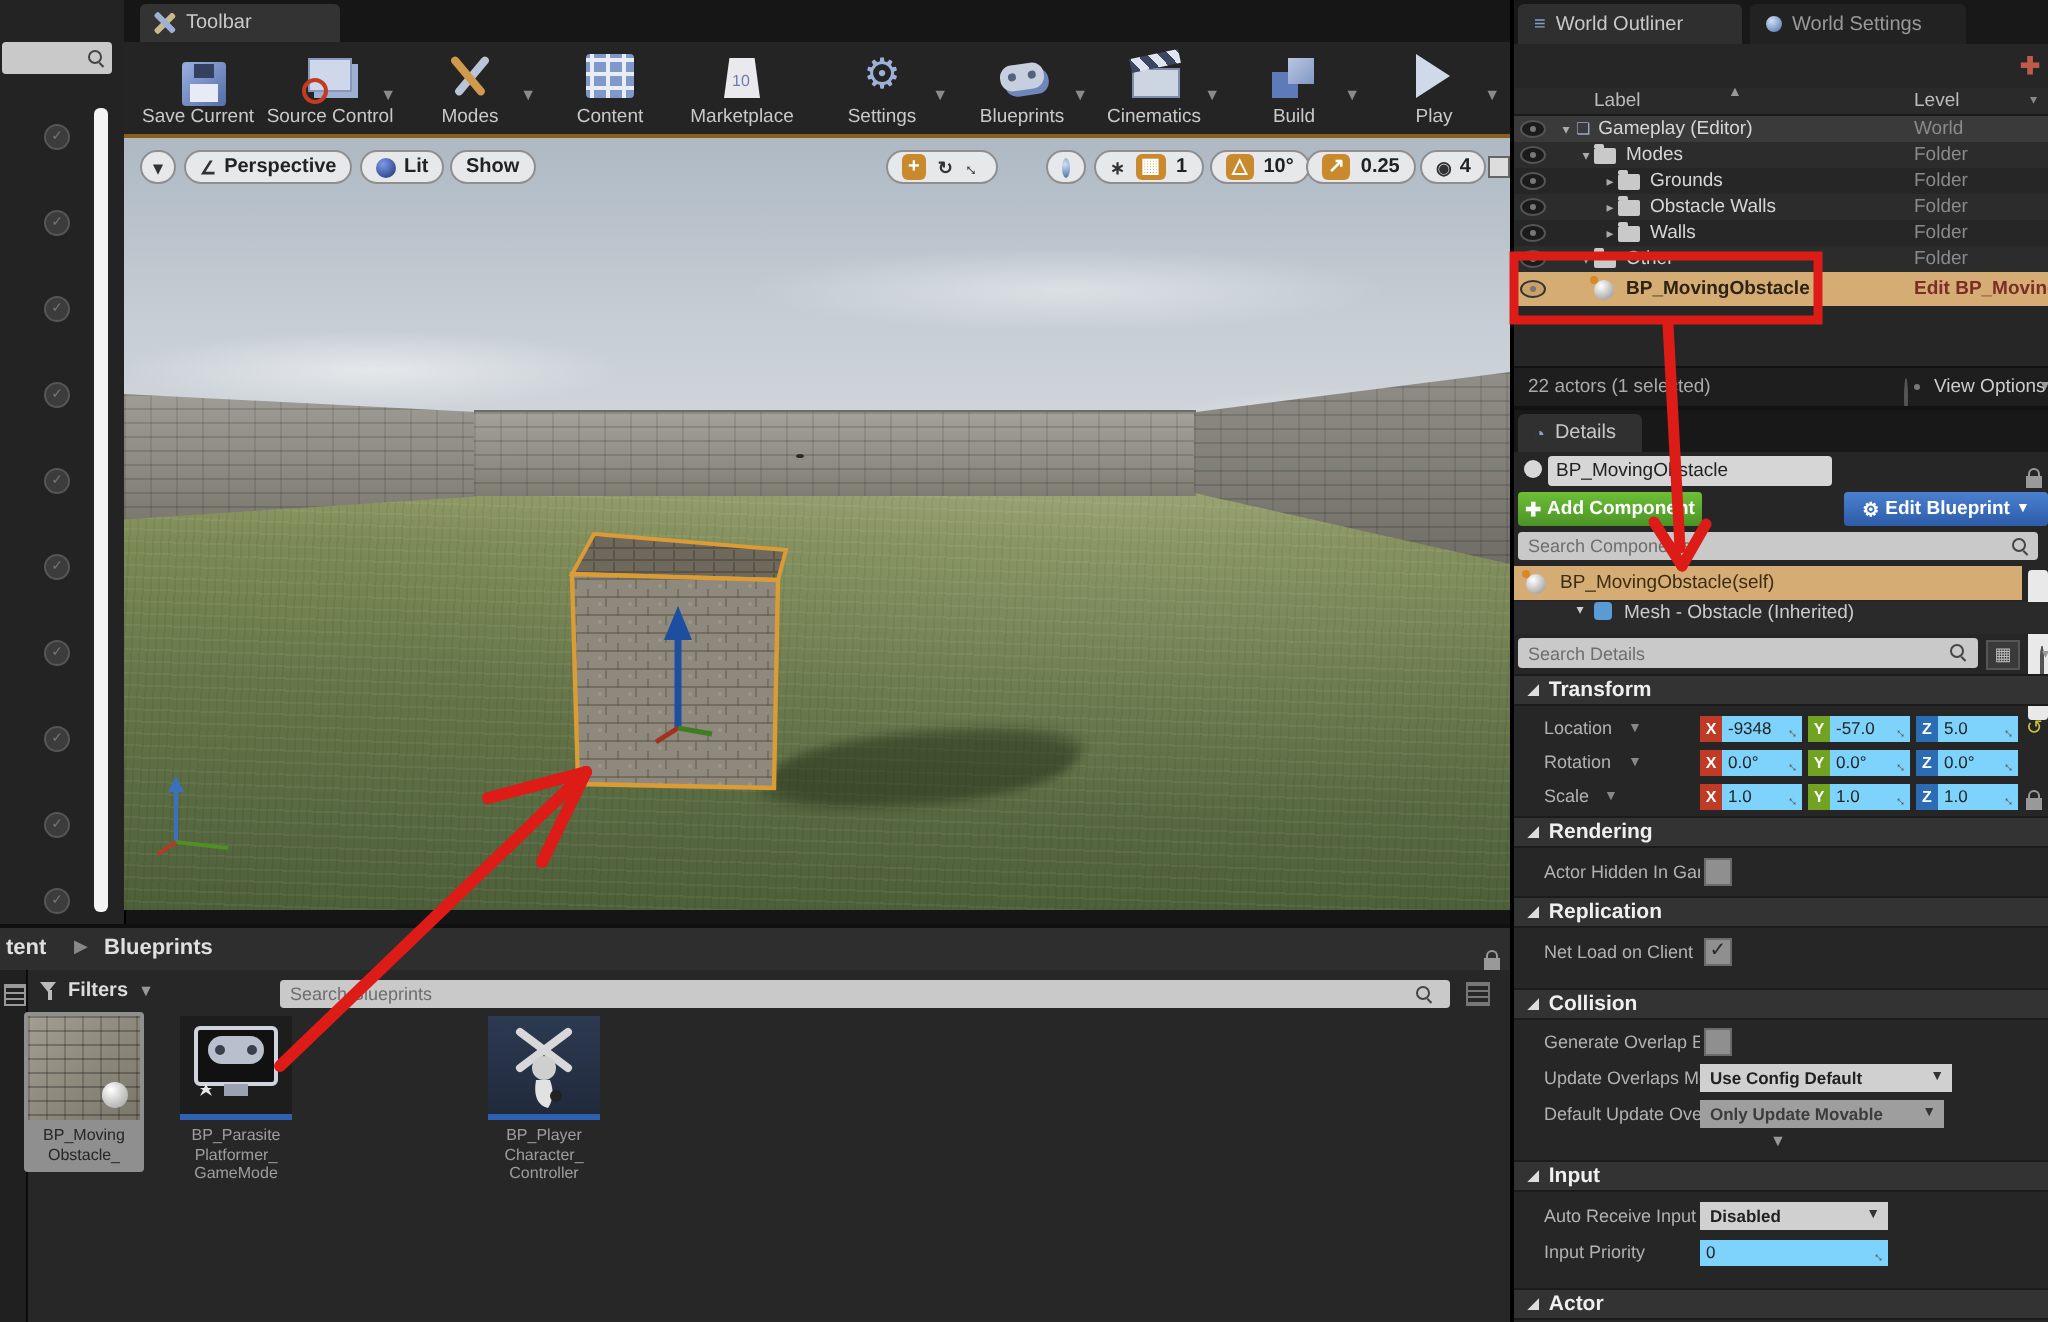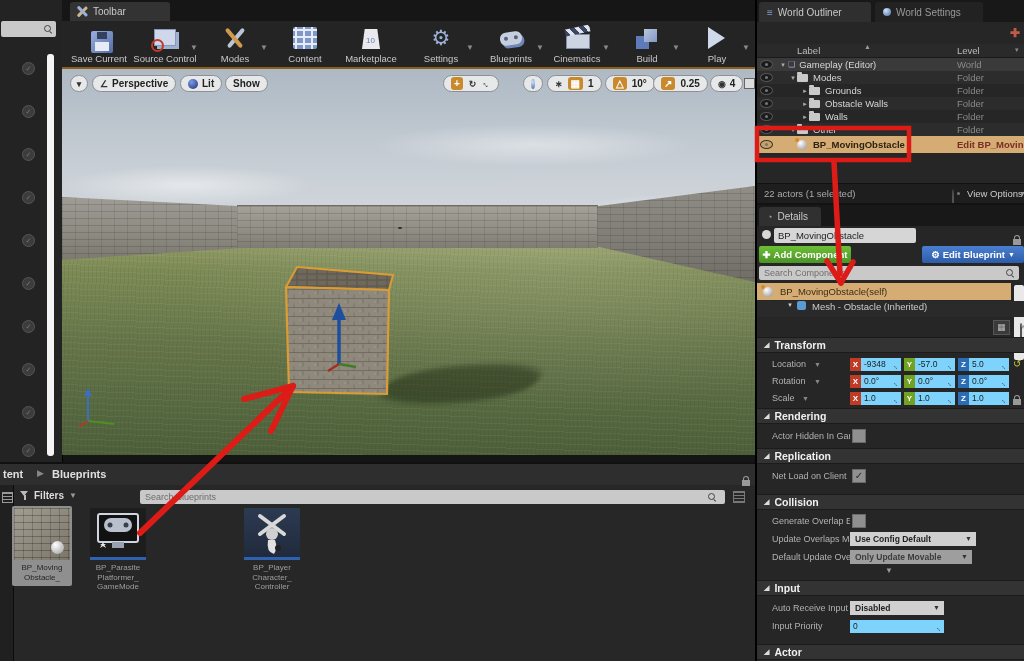--- a/index.html
+++ b/index.html
@@ -505,20 +505,24 @@
       <span style="margin-left:7px;color:#3c2c12;font-size:9.5px;">BP_MovingObstacle(self)</span>
     </div>
     <div class="r" style="left:257px;top:285px;width:10px;height:75px;background:#e9e9e9;border-radius:2px;"></div>
 
     <div class="r" style="left:0;top:301px;width:254px;height:16px;background:#2a2a2a;display:flex;padding-left:25px;">
       <span class="carrow" style="margin-left:4px;color:#ccc;">▾</span>
       <span style="width:9px;height:9px;background:#5a9bd4;border-radius:2px;margin-left:3px;flex:none;"></span>
       <span style="margin-left:6px;color:#ccc;font-size:9.5px;">Mesh - Obstacle (Inherited)</span>
     </div>
 
+    <div class="searchbox" style="left:2px;top:319px;width:230px;height:15px;">
+      <span>Search Details</span>
+      <span class="mag" style="left:216px;top:3px;"></span>
+    </div>
     <div class="r" style="left:236px;top:320px;width:15px;height:13px;background:#3a3a3a;border:1px solid #555;color:#bbb;font-size:9px;text-align:center;line-height:13px;">▦</div>
     <span class="eye r" style="left:255px;top:324px;"></span>
     <span class="r" style="left:264px;top:323px;color:#999;font-size:7px;">▾</span>
 
     
     <div class="hdr" style="top:337px;">
       <span class="tri">◢</span>
       <span>Transform</span>
     </div>
     <div class="prow" style="top:356px;">

